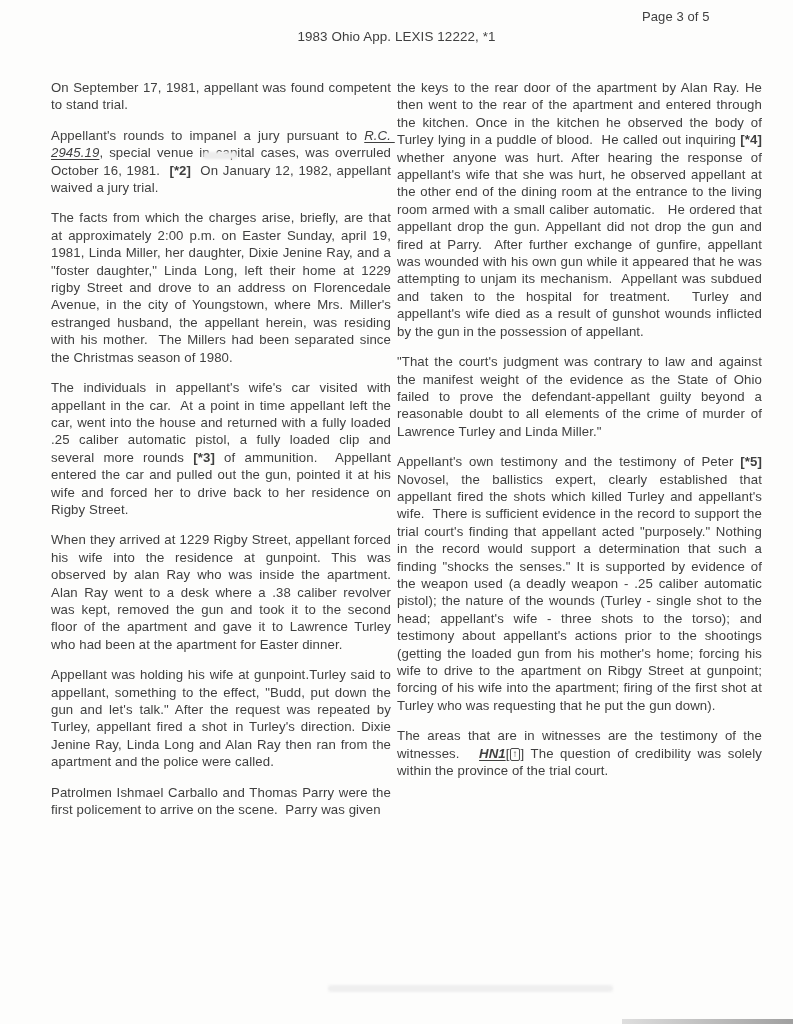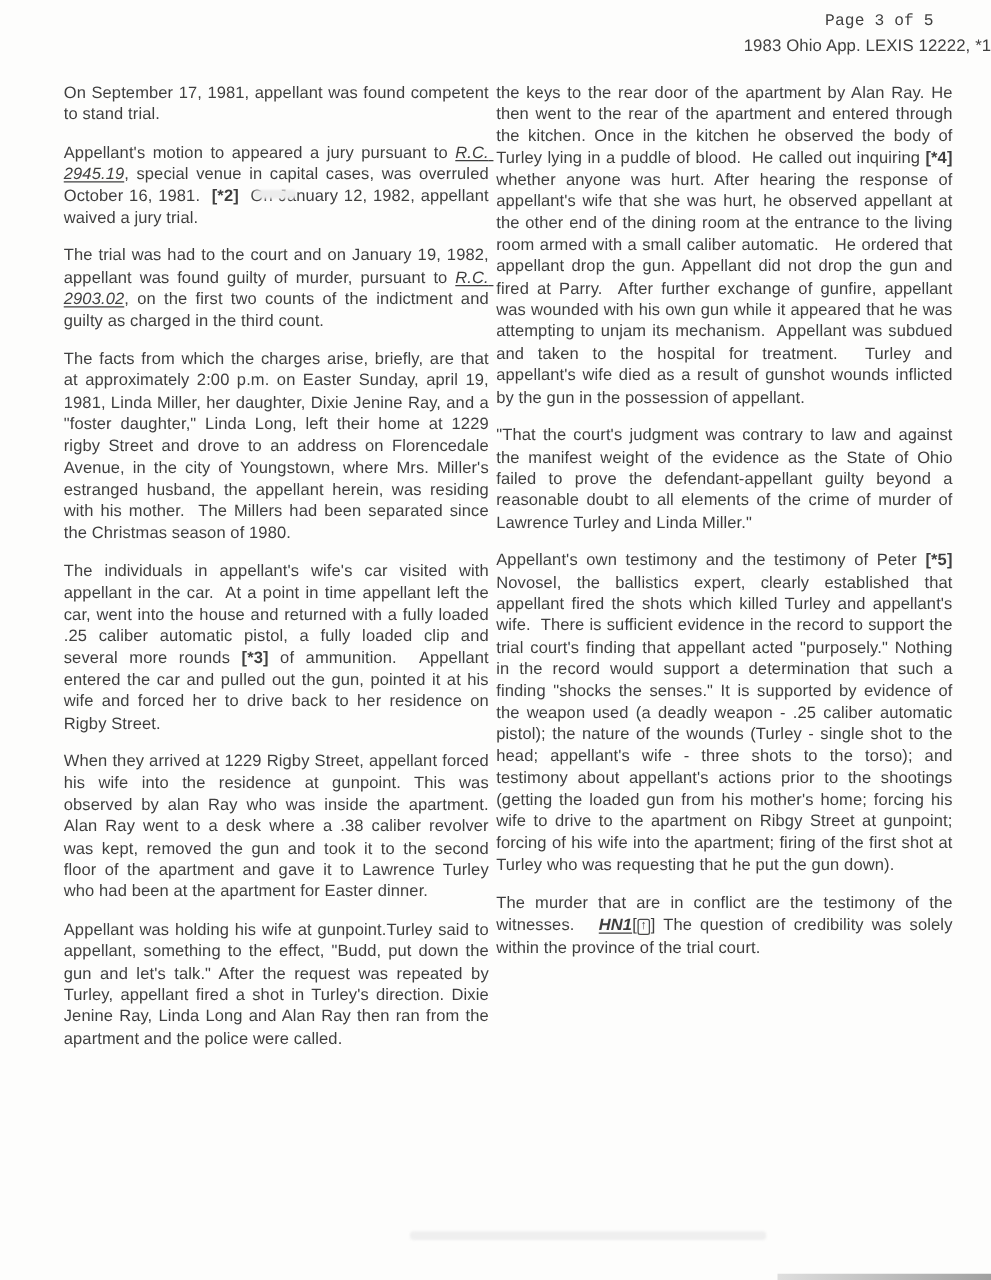--- a/index.html
+++ b/index.html
@@ -9,29 +9,29 @@
     margin:0 auto;
     background:#fdfdfc;
     overflow:hidden;
     font-family:"Liberation Sans","DejaVu Sans",sans-serif;
     color:#3f3f3f;
     font-size:13.2px;
     line-height:17.4px;
     letter-spacing:0.1px;
   }
   .page-header{
-    position:absolute;top:8px;left:660px;
-    font-size:13px;white-space:nowrap;font-family:Liberation Mono, monospace;
+    position:absolute;top:8px;left:642px;
+    font-size:13px;white-space:nowrap;
   }
   .doc-title{
     position:absolute;top:28px;left:0;width:100%;
-    text-align:right;font-size:13.4px;white-space:nowrap;
+    text-align:center;font-size:13.4px;white-space:nowrap;
   }
   .columns{
-    position:absolute;top:65px;left:51px;width:711px;
+    position:absolute;top:79px;left:51px;width:711px;
     display:flex;
   }
   .col{text-align:justify;}
   .col-left{width:340px;margin-right:6px;}
   .col-right{width:365px;}
   .para{margin:0 0 13px 0;padding:0;}
   .seg{white-space:pre-wrap;}
   .seg-n{}
   .seg-b{font-weight:bold;}
   .seg-l{font-style:italic;text-decoration:underline;text-underline-offset:2px;}
@@ -64,32 +64,32 @@
 
 <div class="page" style="color: rgb(63, 63, 63); background: rgb(253, 253, 252);">
 
   <div class="page-header">Page 3 of 5</div>
 
   <div class="doc-title">1983 Ohio App. LEXIS 12222, *1</div>
 
   <div class="columns">
     <div class="col col-left" id="col-left">
         <p class="para"><span class="seg seg-n">On September 17, 1981, appellant was found competent to stand trial.</span></p>
-        <p class="para"><span class="seg seg-n">Appellant's motion to appeared a jury pursuant to </span><span class="seg seg-l">R.C. 2945.19</span><span class="seg seg-n">, special venue in capital cases, was overruled October 16, 1981.  </span><span class="seg seg-b">[*2]</span><span class="seg seg-n">  On January 12, 1982, appellant waived a jury trial.</span></p>
-        <p class="para"><span class="seg seg-n">The trial was had to the court and on January 19, 1982, appellant was found guilty of murder, pursuant to </span><span class="seg seg-l">R.C. 2903.02</span><span class="seg seg-n">, on the first two counts of the indictment and guilty as charged in the third count.</span></p>
+        <p class="para"><span class="seg seg-n">Appellant's rounds to impanel a jury pursuant to </span><span class="seg seg-l">R.C. 2945.19</span><span class="seg seg-n">, special venue in capital cases, was overruled October 16, 1981.  </span><span class="seg seg-b">[*2]</span><span class="seg seg-n">  On January 12, 1982, appellant waived a jury trial.</span></p>
         <p class="para"><span class="seg seg-n">The facts from which the charges arise, briefly, are that at approximately 2:00 p.m. on Easter Sunday, april 19, 1981, Linda Miller, her daughter, Dixie Jenine Ray, and a "foster daughter," Linda Long, left their home at 1229 rigby Street and drove to an address on Florencedale Avenue, in the city of Youngstown, where Mrs. Miller's estranged husband, the appellant herein, was residing with his mother.  The Millers had been separated since the Christmas season of 1980.</span></p>
         <p class="para"><span class="seg seg-n">The individuals in appellant's wife's car visited with appellant in the car.  At a point in time appellant left the car, went into the house and returned with a fully loaded .25 caliber automatic pistol, a fully loaded clip and several more rounds </span><span class="seg seg-b">[*3]</span><span class="seg seg-n"> of ammunition.  Appellant entered the car and pulled out the gun, pointed it at his wife and forced her to drive back to her residence on Rigby Street.</span></p>
         <p class="para"><span class="seg seg-n">When they arrived at 1229 Rigby Street, appellant forced his wife into the residence at gunpoint. This was observed by alan Ray who was inside the apartment. Alan Ray went to a desk where a .38 caliber revolver was kept, removed the gun and took it to the second floor of the apartment and gave it to Lawrence Turley who had been at the apartment for Easter dinner.</span></p>
         <p class="para"><span class="seg seg-n">Appellant was holding his wife at gunpoint.Turley said to appellant, something to the effect, "Budd, put down the gun and let's talk." After the request was repeated by Turley, appellant fired a shot in Turley's direction. Dixie Jenine Ray, Linda Long and Alan Ray then ran from the apartment and the police were called.</span></p>
+        <p class="para"><span class="seg seg-n">Patrolmen Ishmael Carballo and Thomas Parry were the first policement to arrive on the scene.  Parry was given</span></p>
       </div>
     <div class="col col-right" id="col-right">
         <p class="para"><span class="seg seg-n">the keys to the rear door of the apartment by Alan Ray. He then went to the rear of the apartment and entered through the kitchen. Once in the kitchen he observed the body of Turley lying in a puddle of blood.  He called out inquiring </span><span class="seg seg-b">[*4]</span><span class="seg seg-n">  whether anyone was hurt. After hearing the response of appellant's wife that she was hurt, he observed appellant at the other end of the dining room at the entrance to the living room armed with a small caliber automatic.   He ordered that appellant drop the gun. Appellant did not drop the gun and fired at Parry.  After further exchange of gunfire, appellant was wounded with his own gun while it appeared that he was attempting to unjam its mechanism.  Appellant was subdued and taken to the hospital for treatment.  Turley and appellant's wife died as a result of gunshot wounds inflicted by the gun in the possession of appellant.</span></p>
         <p class="para"><span class="seg seg-n">"That the court's judgment was contrary to law and against the manifest weight of the evidence as the State of Ohio failed to prove the defendant-appellant guilty beyond a reasonable doubt to all elements of the crime of murder of Lawrence Turley and Linda Miller."</span></p>
         <p class="para"><span class="seg seg-n">Appellant's own testimony and the testimony of Peter </span><span class="seg seg-b">[*5]</span><span class="seg seg-n">  Novosel, the ballistics expert, clearly established that appellant fired the shots which killed Turley and appellant's wife.  There is sufficient evidence in the record to support the trial court's finding that appellant acted "purposely." Nothing in the record would support a determination that such a finding "shocks the senses." It is supported by evidence of the weapon used (a deadly weapon - .25 caliber automatic pistol); the nature of the wounds (Turley - single shot to the head; appellant's wife - three shots to the torso); and testimony about appellant's actions prior to the shootings (getting the loaded gun from his mother's home; forcing his wife to drive to the apartment on Ribgy Street at gunpoint; forcing of his wife into the apartment; firing of the first shot at Turley who was requesting that he put the gun down).</span></p>
-        <p class="para"><span class="seg seg-n">The murder that are in conflict are the testimony of the witnesses.   </span><span class="seg seg-hn">HN1</span><span class="seg seg-n">[</span><span class="seg seg-icon">↑</span><span class="seg seg-n">] The question of credibility was solely within the province of the trial court.</span></p>
+        <p class="para"><span class="seg seg-n">The areas that are in witnesses are the testimony of the witnesses.   </span><span class="seg seg-hn">HN1</span><span class="seg seg-n">[</span><span class="seg seg-icon">↑</span><span class="seg seg-n">] The question of credibility was solely within the province of the trial court.</span></p>
       </div>
   </div>
 
   <div class="ghost-under-title"></div>
   <div class="ghost-bleed"></div>
   <div class="scan-edge-bar"></div>
 
 </div>
 
 </body></html>

